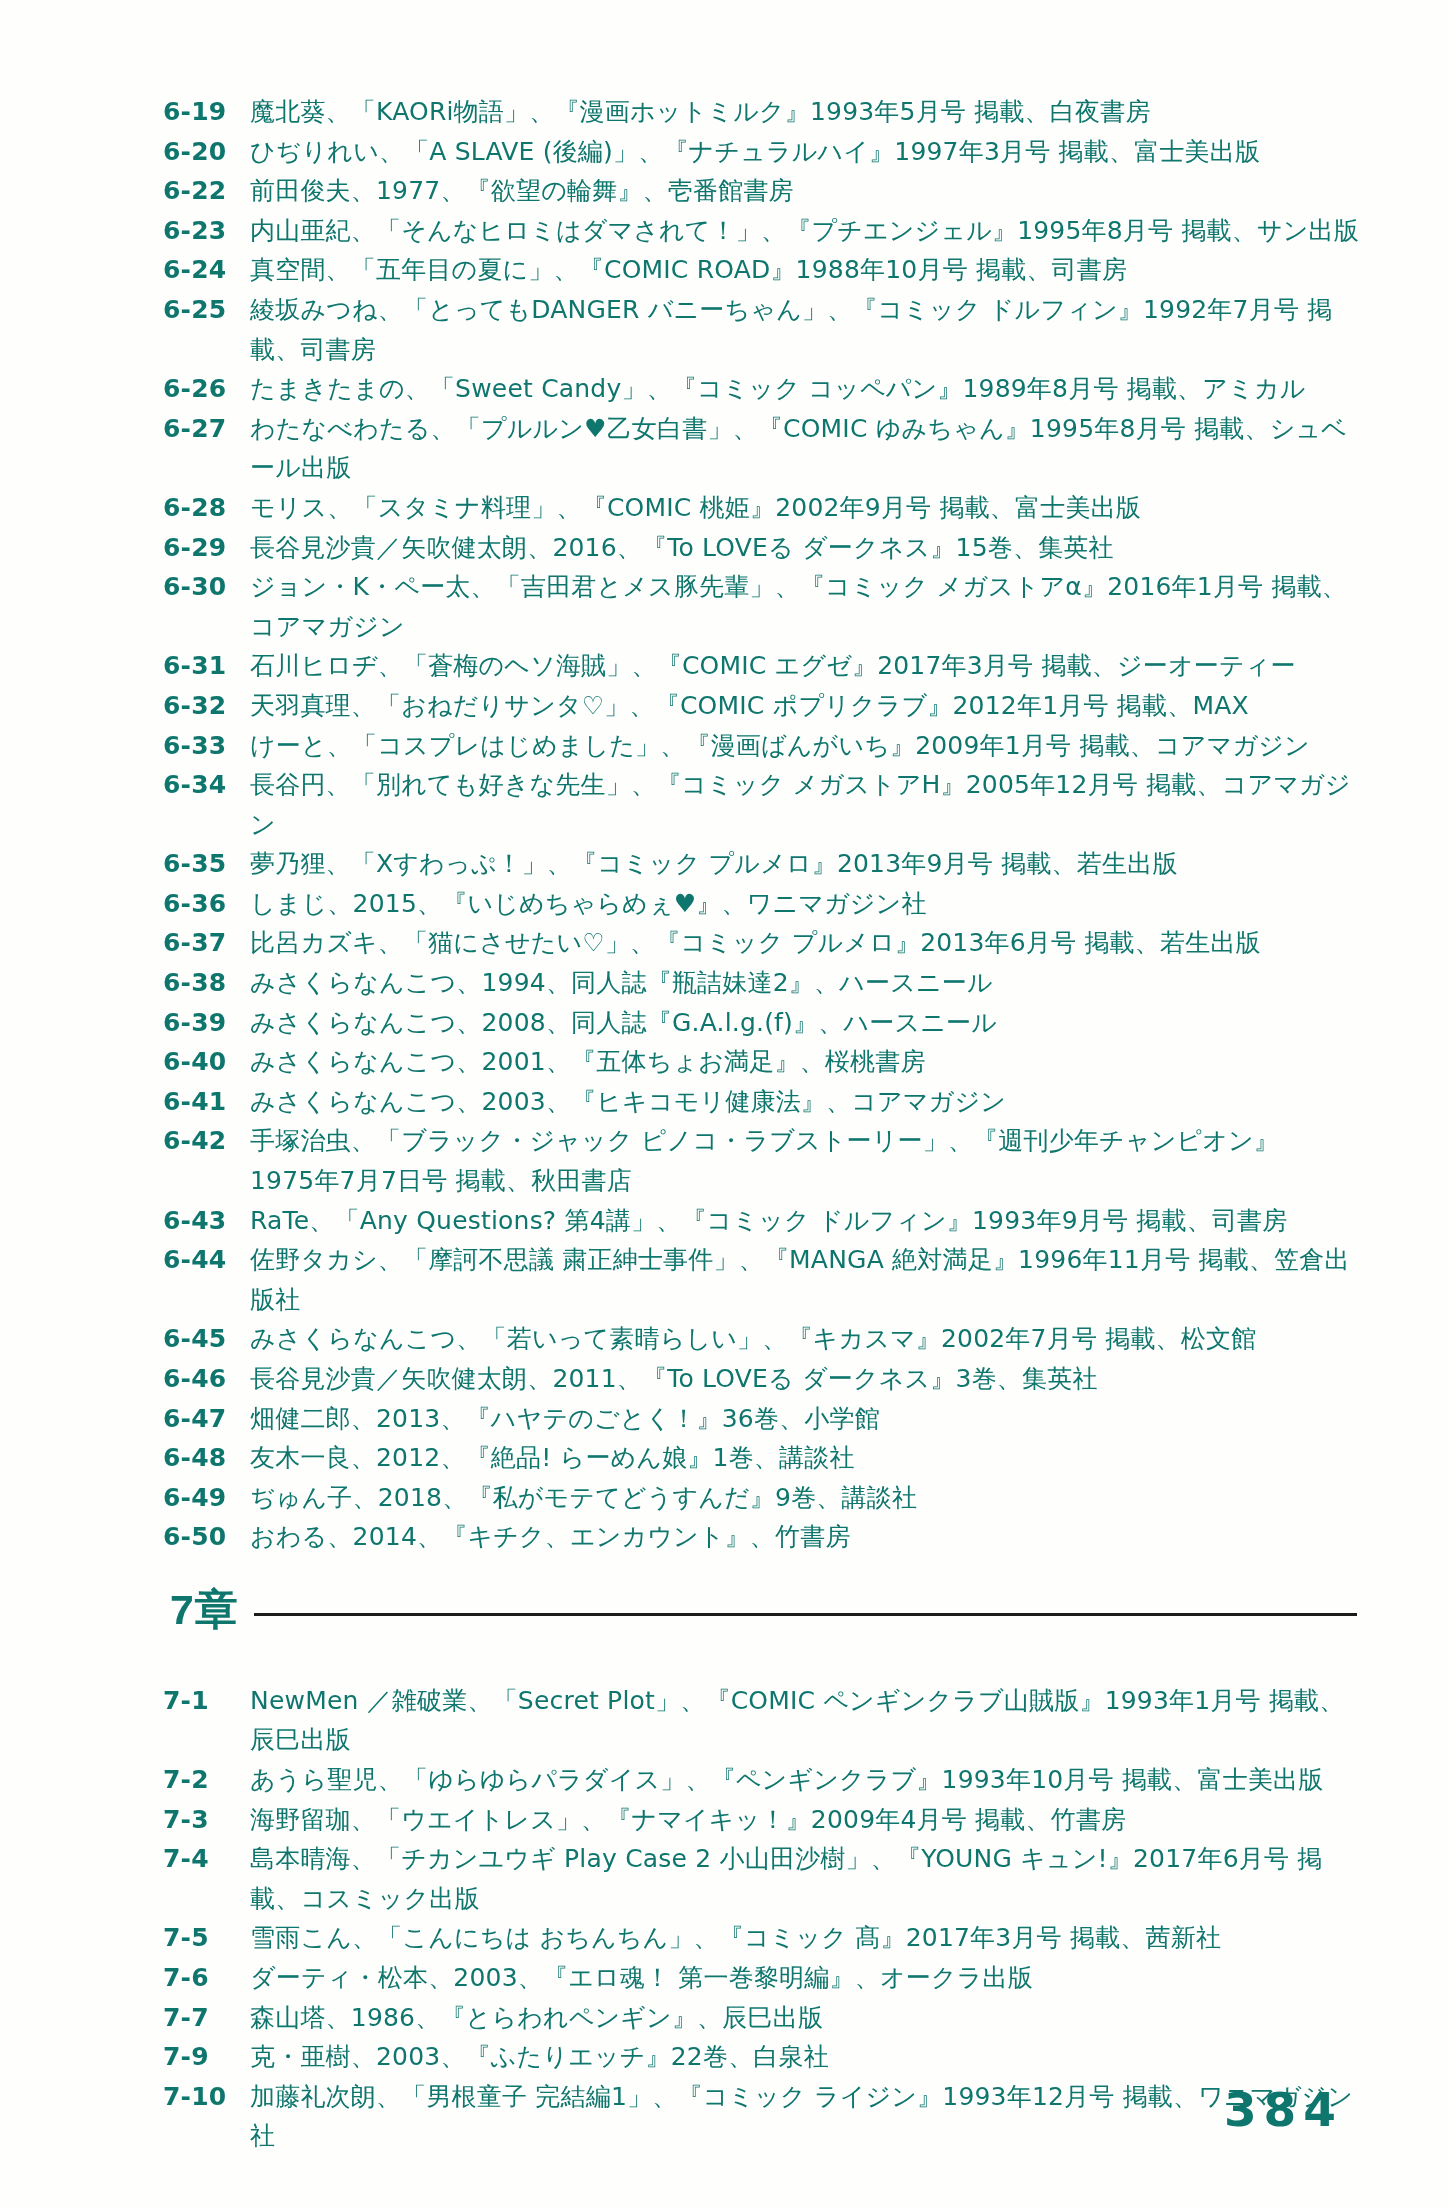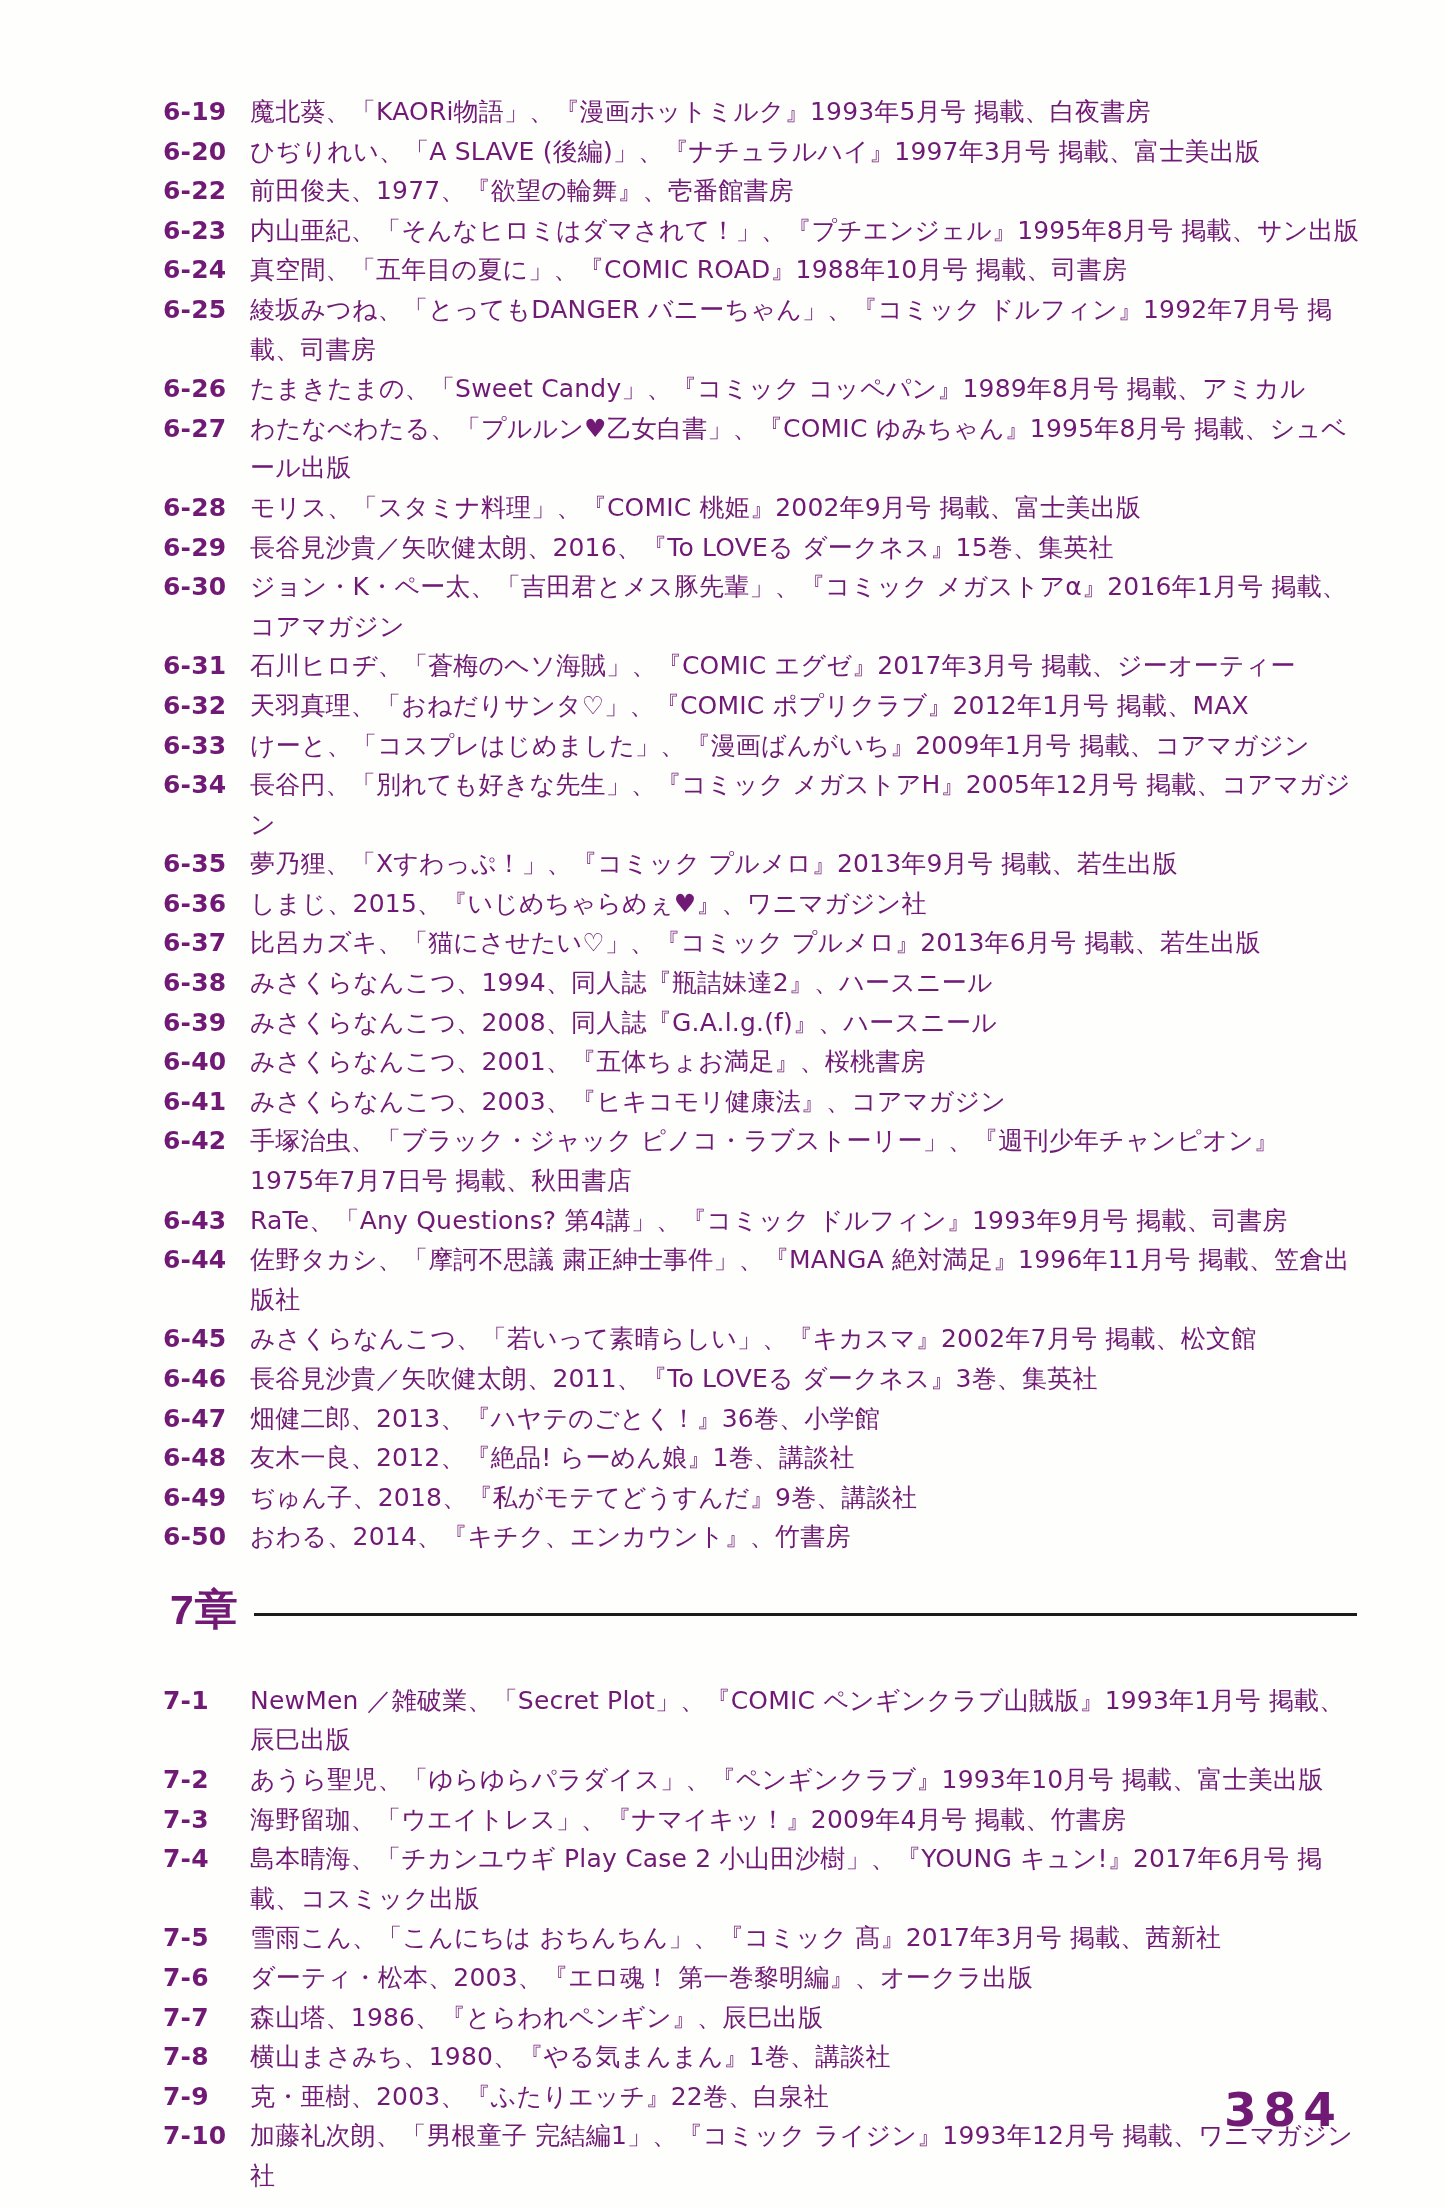--- a/index.html
+++ b/index.html
@@ -6,21 +6,21 @@
     margin: 0;
     padding: 0;
     background: #e9e9e7;
   }
   .page {
     position: relative;
     width: 1447px;
     height: 2209px;
     margin: 0 auto;
     background: #fefefd;
-    color: #701a75;
+    color: #0f766e;
     font-family: "DejaVu Sans", "Liberation Sans", sans-serif;
     overflow: hidden;
   }
   .content {
     position: absolute;
     left: 163px;
     top: 92px;
     width: 1198px;
   }
   .ref-list { width: 100%; }
@@ -311,26 +311,20 @@
               <div>ダーティ・松本、2003、『エロ魂！ 第一巻黎明編』、オークラ出版</div>
             </div>
           </div>
           <div class="entry">
             <span class="entry-id">7-7</span>
             <div class="entry-body">
               <div>森山塔、1986、『とらわれペンギン』、辰巳出版</div>
             </div>
           </div>
           <div class="entry">
-            <span class="entry-id">7-8</span>
-            <div class="entry-body">
-              <div>横山まさみち、1980、『やる気まんまん』1巻、講談社</div>
-            </div>
-          </div>
-          <div class="entry">
             <span class="entry-id">7-9</span>
             <div class="entry-body">
               <div>克・亜樹、2003、『ふたりエッチ』22巻、白泉社</div>
             </div>
           </div>
           <div class="entry">
             <span class="entry-id">7-10</span>
             <div class="entry-body">
               <div>加藤礼次朗、「男根童子 完結編1」、『コミック ライジン』1993年12月号 掲載、ワニマガジン社</div>
             </div>

